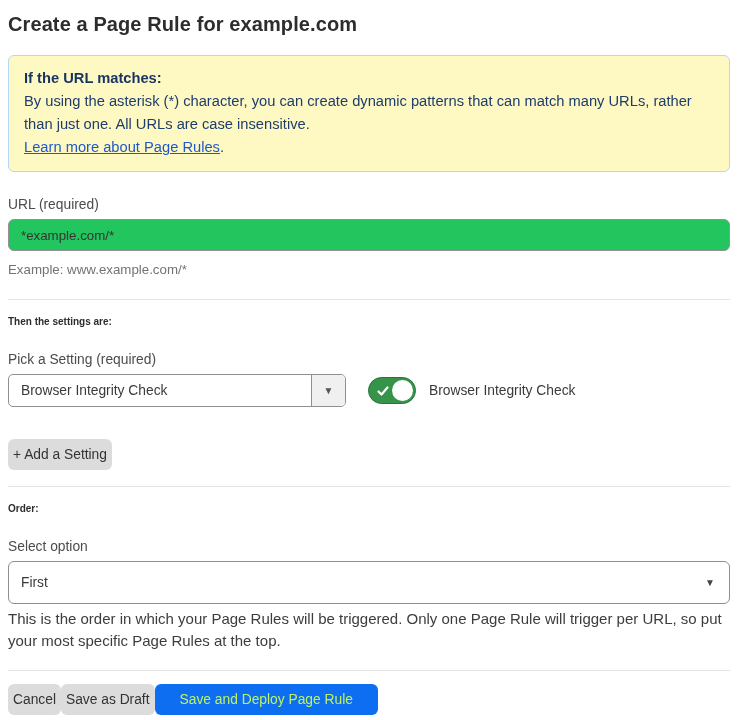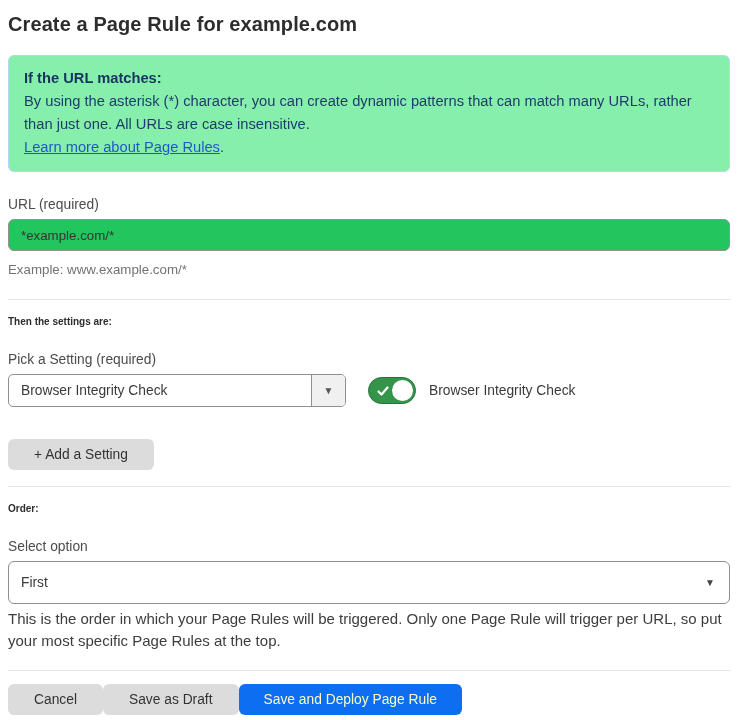--- a/index.html
+++ b/index.html
@@ -13,21 +13,21 @@
   .page-title {
     margin-top: 13px;
     font-size: 20px;
     font-weight: bold;
     color: #2d2d2d;
     letter-spacing: 0.1px;
   }
 
   .info-box {
     margin-top: 19px;
-    background: #86efac;
+    background: #fef9c3;
     border: 1px solid #b7d6f2;
     border-radius: 6px;
     padding: 11px 20px 12px 15px;
     font-size: 14.7px;
     line-height: 23px;
     color: #1e3c6d;
   }
   .info-box .info-heading { font-weight: bold; color: #17335f; }
   .info-box a.info-link {
     color: #2158c9;
@@ -147,24 +147,24 @@
   .btn {
     display: inline-flex;
     align-items: center;
     justify-content: center;
     height: 31px;
     border: none;
     border-radius: 6px;
     font-size: 13.8px;
     font-family: "Liberation Sans", "DejaVu Sans", sans-serif;
     cursor: pointer;
-    padding: 0 26px;
+    padding: 0 5px;
   }
   .btn-gray { background: #dcdcdc; color: #333333; }
-  .btn-blue { background: #0d6ef2; color: #fef9c3; padding: 0 25px; }
+  .btn-blue { background: #0d6ef2; color: #bef264; padding: 0 25px; }
 
   .add-setting-btn { margin-top: 32px; }
 
   .select-box {
     margin-top: 7px;
     width: 100%;
     height: 43px;
     border: 1px solid #8f8f8f;
     border-radius: 6px;
     background: #ffffff;

